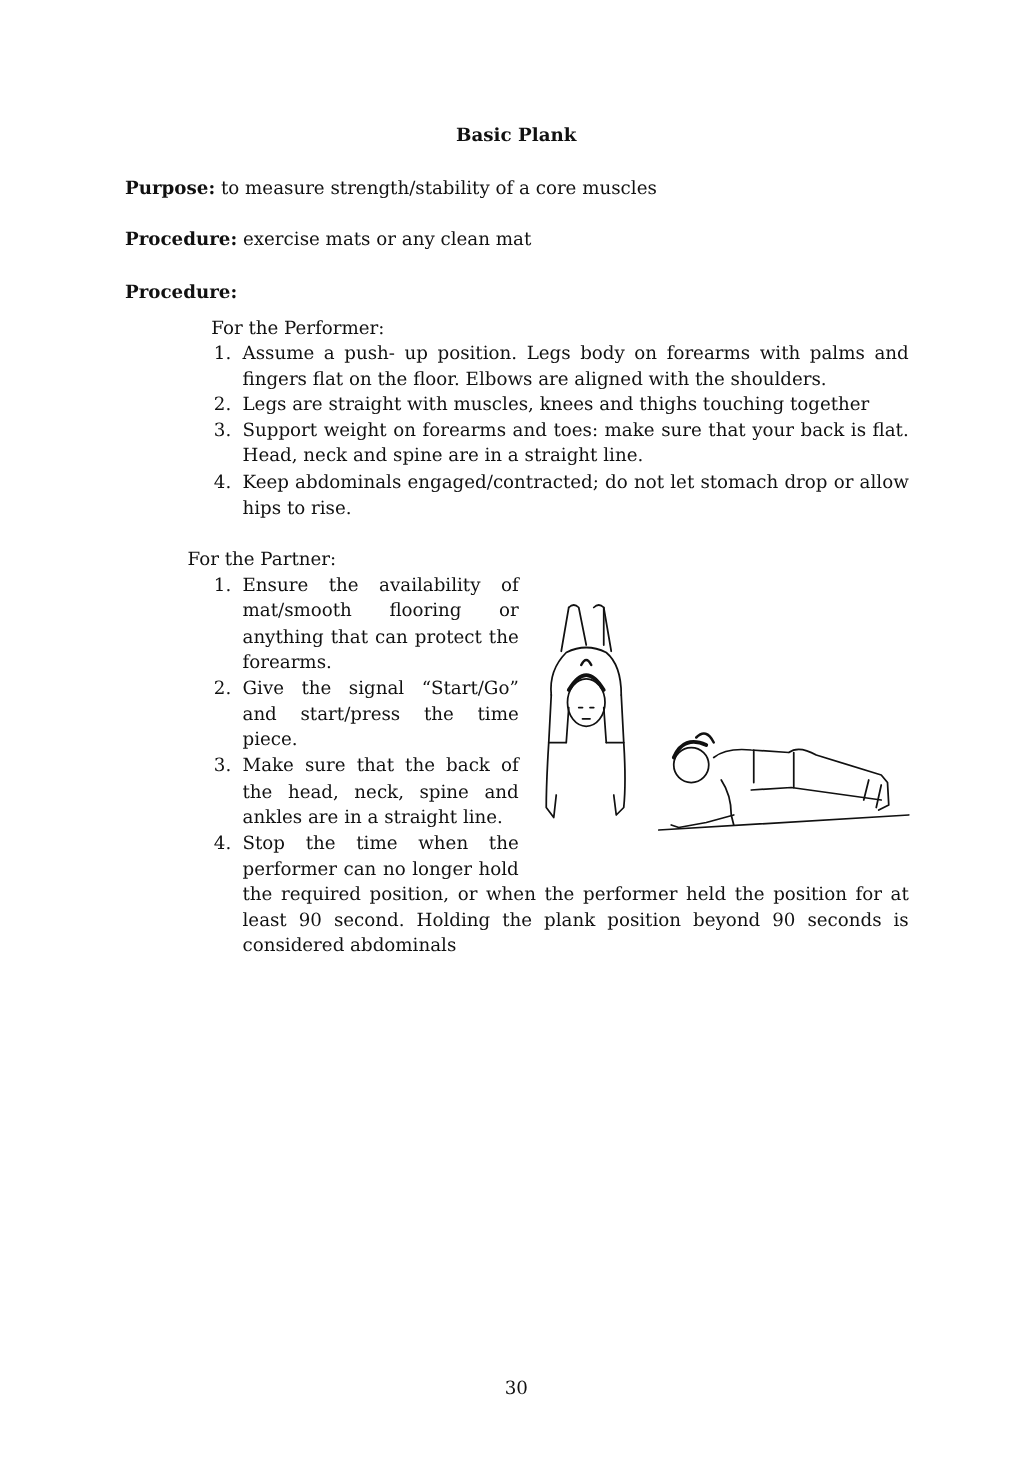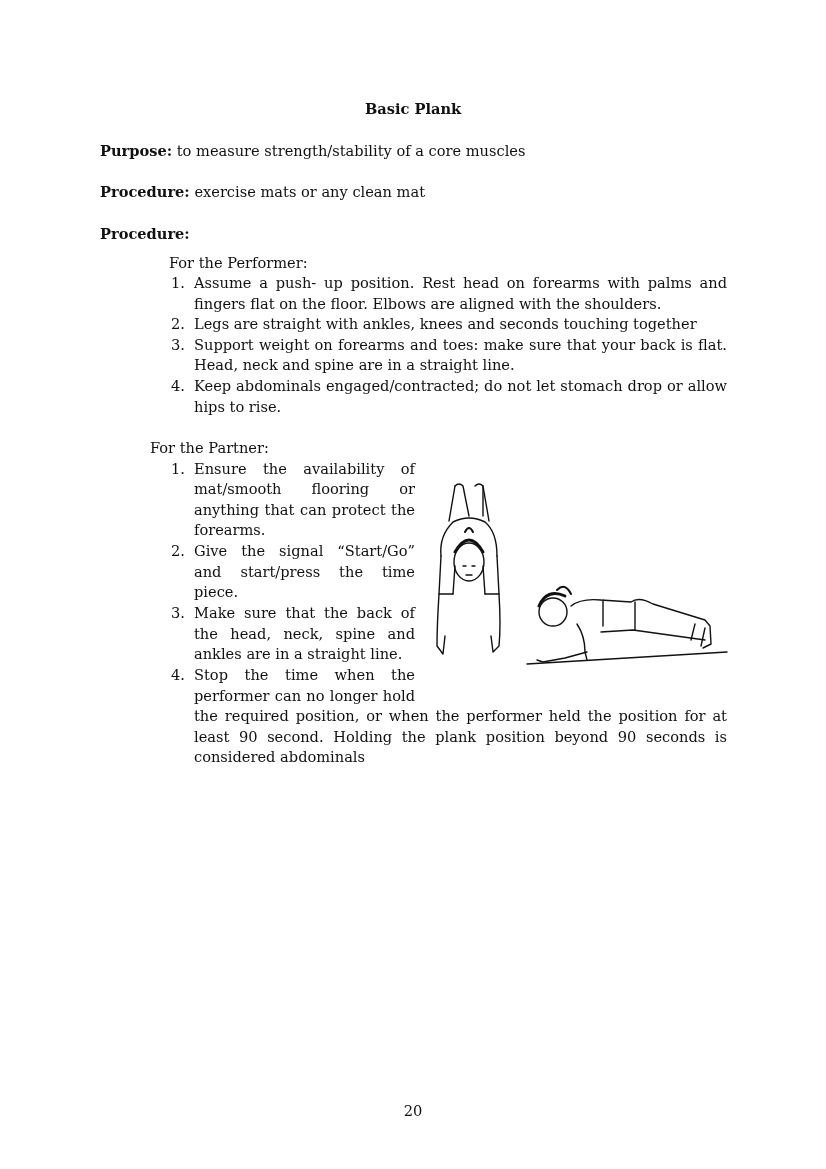--- a/index.html
+++ b/index.html
@@ -30,25 +30,25 @@
     <span class="lbl">Procedure:</span>
     <span>exercise mats or any clean mat</span>
   </div>
 
   <div class="t lbl" style="left:100px; top:224px;">Procedure:</div>
 
   <div class="t" style="left:150px; top:253px;margin-left:19px;">For the Performer:</div>
 
   <div>
     <span class="t num" style="left:165px; top:273px;">1.</span>
-    <div class="t just" style="left:194px; top:273px; width:533px;">Assume a push- up position. Rest head on forearms with  palms and</div>
+    <div class="t just" style="left:194px; top:273px; width:533px;">Assume a push- up position. Legs body on forearms with  palms and</div>
     <div class="t" style="left:194px; top:294px;">fingers flat on the floor. Elbows are aligned with the shoulders.</div>
 
     <span class="t num" style="left:165px; top:314px;">2.</span>
-    <div class="t" style="left:194px; top:314px;">Legs are straight with ankles, knees and seconds touching  together</div>
+    <div class="t" style="left:194px; top:314px;">Legs are straight with muscles, knees and thighs touching  together</div>
 
     <span class="t num" style="left:165px; top:335px;">3.</span>
     <div class="t just" style="left:194px; top:335px; width:533px;">Support weight on forearms and toes: make sure that your back is flat.</div>
     <div class="t" style="left:194px; top:355px;">Head, neck and spine are in a straight line.</div>
 
     <span class="t num" style="left:165px; top:376px;">4.</span>
     <div class="t just" style="left:194px; top:376px; width:533px;">Keep abdominals engaged/contracted; do not let stomach drop or allow</div>
     <div class="t" style="left:194px; top:397px;">hips to rise.</div>
   </div>
 
@@ -103,15 +103,15 @@
       <path d="M132 114 Q140 106 146 118" stroke-width="2"></path>
       <path d="M146 130 Q156 122 176 124 L206 126 Q214 120 228 128 L280 144 L285 150 L286 168 L278 172"></path>
       <path d="M152 148 Q160 160 160 176 L162 184"></path>
       <path d="M176 156 L208 154 L280 164"></path>
       <path d="M162 176 L140 182 L118 186 L112 184"></path>
       <path d="M178 124 L178 150 M210 126 L210 154"></path>
       <path d="M266 164 L270 148 M276 170 L280 152"></path>
     </g>
   </svg>
 
-  <div class="t pagenum">20</div>
+  <div class="t pagenum">30</div>
 
 </div>
 
 </body></html>

